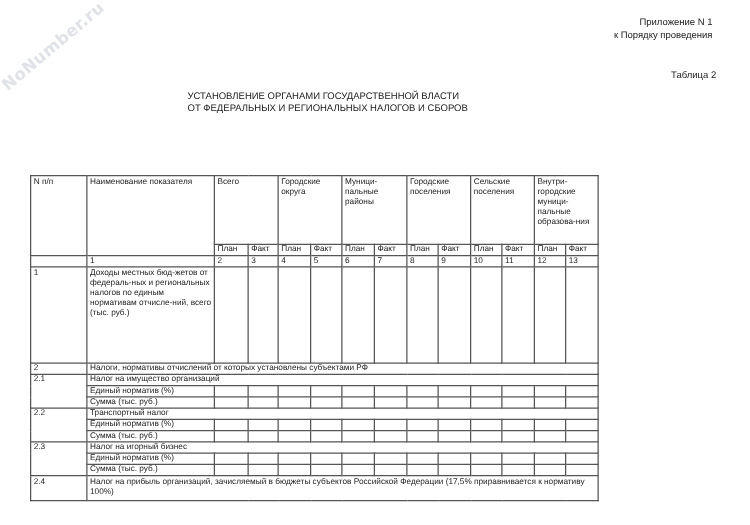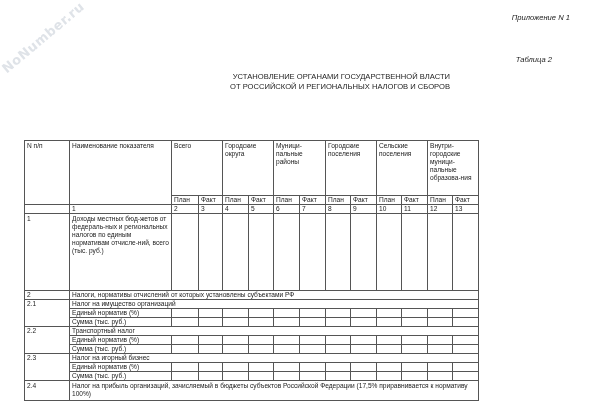--- a/index.html
+++ b/index.html
@@ -2,47 +2,48 @@
 <html><head>
 <meta charset="utf-8">
 <style>
   html, body { margin:0; padding:0; background:#ffffff; }
   body { width:600px; height:420px; position:relative; overflow:hidden;
          font-family:"Liberation Sans", sans-serif; color:#222; }
   .watermark { position:absolute; left:-8px; top:30px; transform:rotate(-40deg);
                font-size:13px; font-weight:bold; color:#dfe3e8; letter-spacing:0.5px;
                font-family:"DejaVu Sans", sans-serif; }
   .appendix { position:absolute; right:30px; top:13px; text-align:right;
-              font-size:7.6px; line-height:10px;font-style:italic; }
-  .tablenum { position:absolute; right:48px; top:55px; font-size:7.6px;font-style:italic; }
-  .title { position:absolute; left:150px; width:300px; top:72px; text-align:right;
+              font-size:7.6px; line-height:10px; }
+  .tablenum { position:absolute; right:27px; top:55px; font-size:7.6px; }
+  .title { position:absolute; left:150px; width:300px; top:72px; text-align:left;
            font-size:7.6px; line-height:9.5px; }
   table { position:absolute; left:24px; top:140px; border-collapse:collapse;
           table-layout:fixed; font-size:6.6px; line-height:8px; }
   td { border:0.8px solid #555; padding:1px 2px; vertical-align:top; overflow:hidden; }
   .hdr td { height:auto; }
   .pf td { height:8px; padding-top:0; padding-bottom:0; }
   .num td { height:8px; padding-top:0; padding-bottom:0; border-bottom:1.6px solid #555; }
   .r1 td { height:74px; }
   .rs td { height:8px; padding-top:0; padding-bottom:0; }
   .r24 td { height:17px; }
 </style>
 </head>
 <body>
 
 <div class="watermark">NoNumber.ru</div>
 
 <div class="appendix">
   <div>Приложение N 1</div>
+  <div>к Порядку проведения</div>
 </div>
 <div class="tablenum">Таблица 2</div>
 
 <div class="title">
   <div>УСТАНОВЛЕНИЕ ОРГАНАМИ ГОСУДАРСТВЕННОЙ ВЛАСТИ</div>
-  <div>ОТ РОССИЙСКОЙ И РЕГИОНАЛЬНЫХ НАЛОГОВ И СБОРОВ</div>
+  <div>ОТ ФЕДЕРАЛЬНЫХ И РЕГИОНАЛЬНЫХ НАЛОГОВ И СБОРОВ</div>
 </div>
 
 <table>
   <colgroup>
     <col style="width:45px">
       <col style="width:102px">
     <col style="width:27px">
       <col style="width:24px">
     <col style="width:26px">
       <col style="width:25px">

